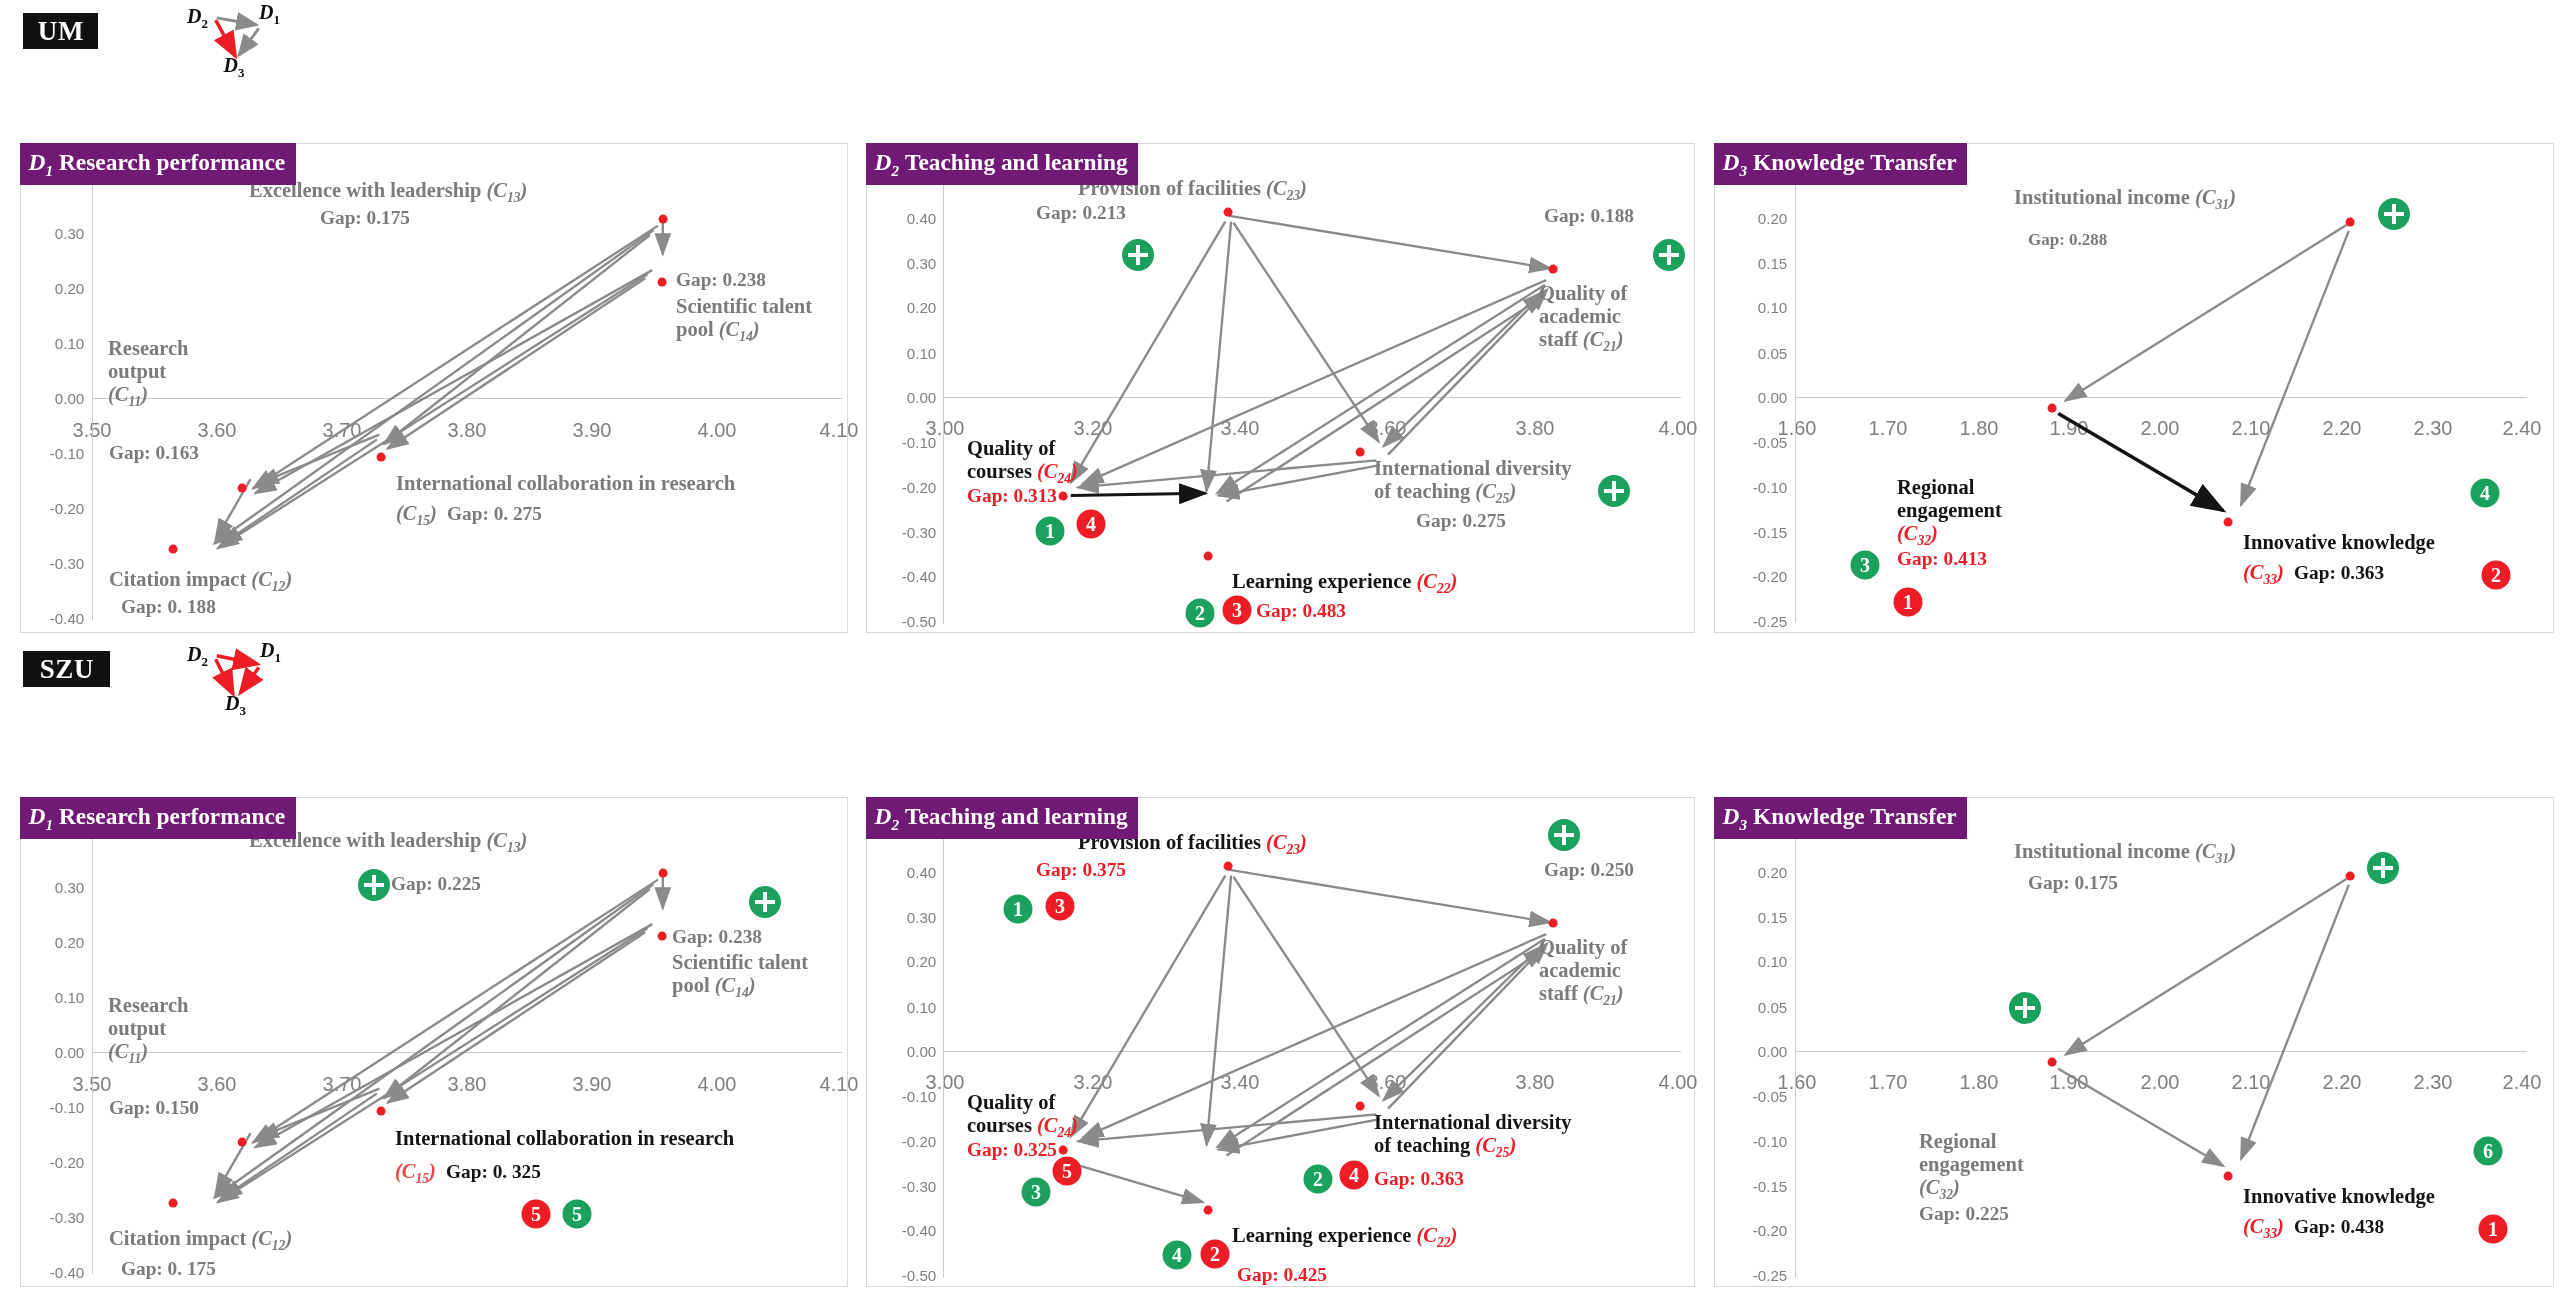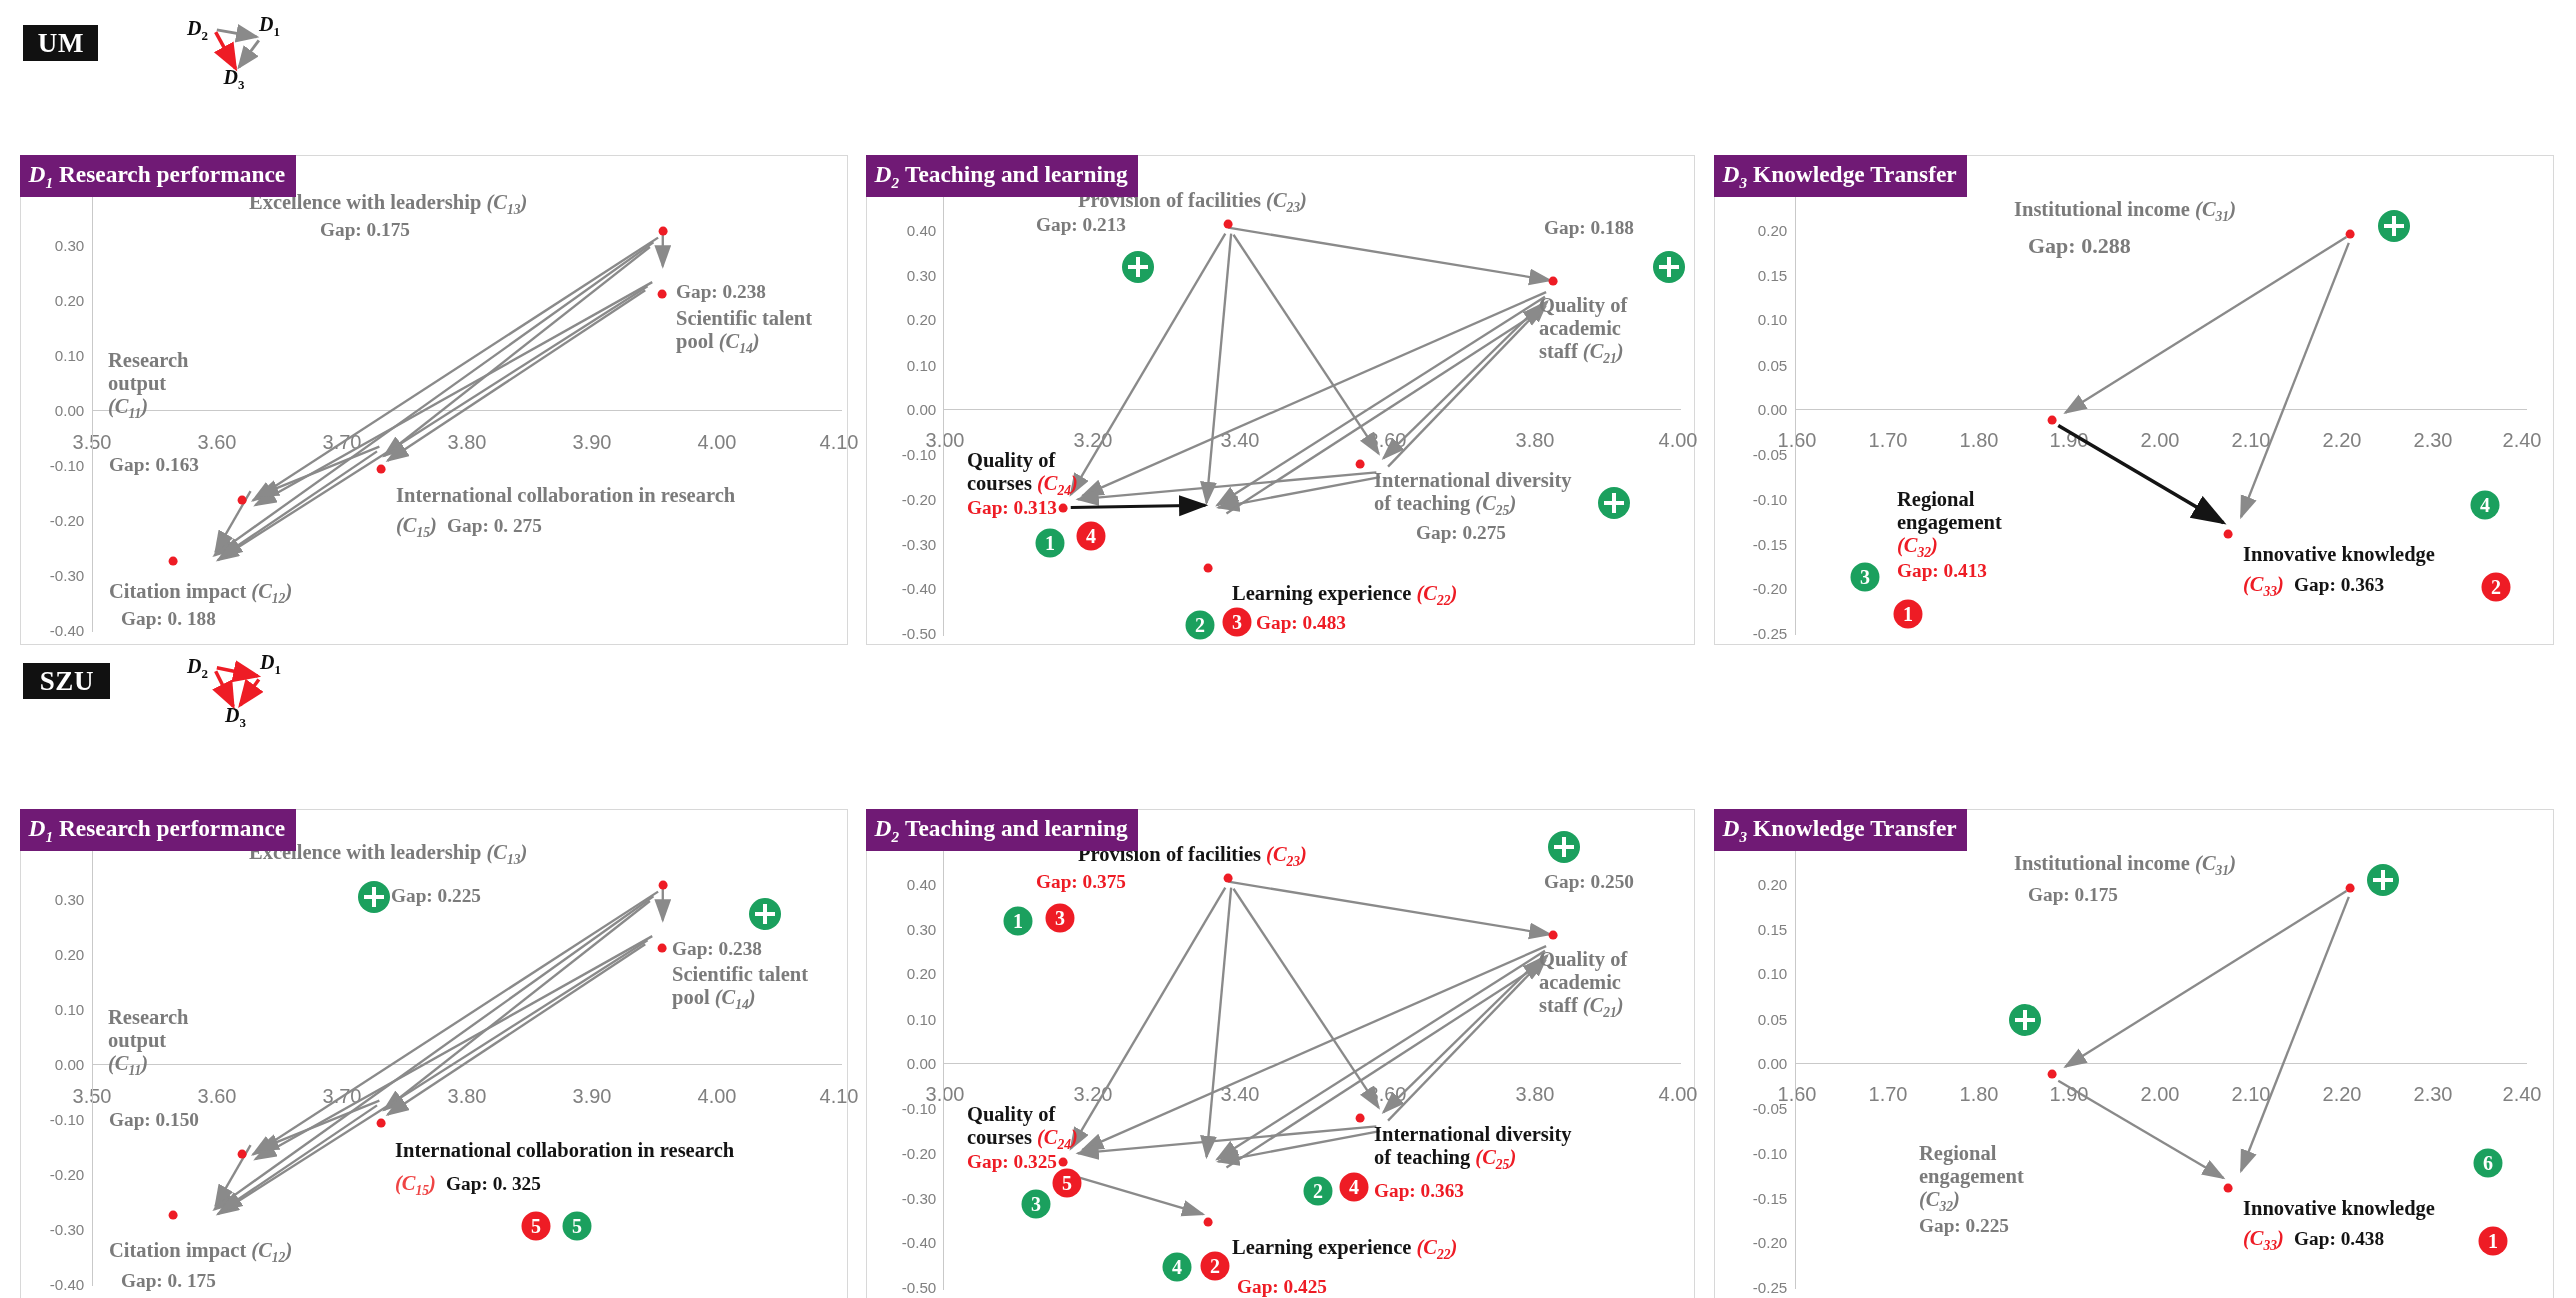--- a/index.html
+++ b/index.html
@@ -1,18 +1,18 @@
 <!DOCTYPE html>
 <html style="font-size:9.4px"><head>
 <meta charset="utf-8">
 <style>
   html,body{margin:0;padding:0;background:#ffffff;}
   body{width:2576px;height:1299px;font-family:"Liberation Serif",serif;position:relative;overflow:hidden;}
 
-  .row{position:absolute;left:0;width:2576px;margin-top:12px;}
+  .row{position:absolute;left:0;width:2576px;}
   .row-um{top:0;height:638px;}
   .row-szu{top:638px;height:660px;}
 
   
   .inst-tag{position:absolute;background:#111111;color:#ffffff;font-weight:bold;
             font-family:"Liberation Serif",serif;display:flex;align-items:center;justify-content:center;
             letter-spacing:0.6px;}
   .inst-um{left:23.4px;top:13px;width:75px;height:36px;font-size:27px;}
   .inst-szu{left:23.4px;top:13px;width:87px;height:36px;font-size:27px;}
 
@@ -312,21 +312,21 @@
     </svg>
 
     <div class="node" style="left:635px;top:78px;"></div>
     <div class="node" style="left:337px;top:264px;"></div>
     <div class="node" style="left:513px;top:378px;"></div>
 
     <div class="anno grey" style="left:299px;top:42px;font-size:20.5px;">
       <span>Institutional income</span> <span class="cgrey">(C<sub>31</sub>)</span>
     </div>
     <div class="plusbadge" style="left:679px;top:70px;"></div>
-    <div class="anno grey" style="left:313px;top:78px;font-size:22px;">Gap: 0.288</div>
+    <div class="anno grey" style="left:313px;top:86px;font-size:17px;">Gap: 0.288</div>
 
     <div class="anno dark" style="left:182px;top:332px;font-size:20.5px;">
       Regional<br>engagement<br><span class="cred">(C<sub>32</sub>)</span>
     </div>
     <div class="anno red" style="left:182px;top:404px;font-size:19.3px;">Gap: 0.413</div>
     <div class="badge green" style="left:150px;top:421px;">3</div>
     <div class="badge red" style="left:193px;top:458px;">1</div>
 
     <div class="anno dark" style="left:528px;top:387px;font-size:20.5px;">
       <span>Innovative knowledge</span>

